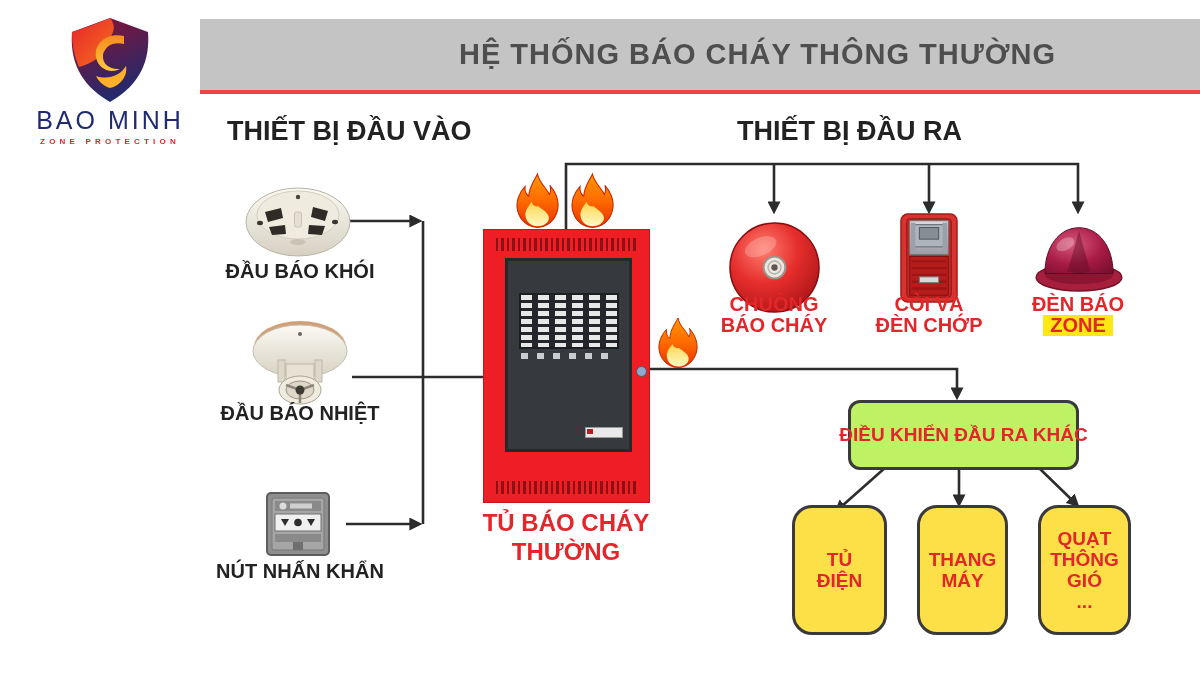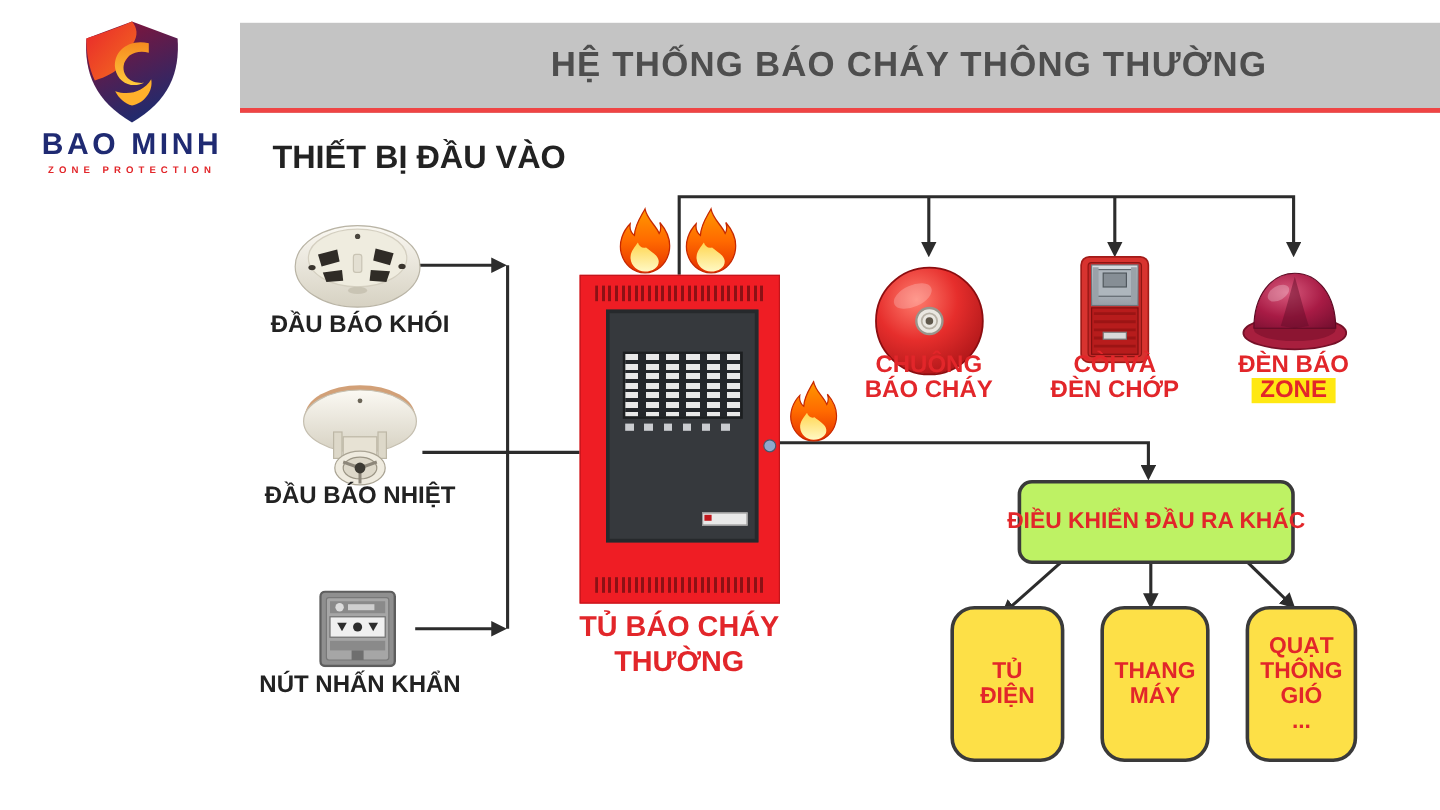--- a/index.html
+++ b/index.html
@@ -11,21 +11,21 @@
 
   
   .banner{
     left:200px;top:19px;width:1115px;height:71px;background:#c4c4c4;
     border-bottom:4px solid #ef4444;display:flex;align-items:center;justify-content:center;
   }
   .banner-text{font-size:29px;font-weight:bold;color:#4e4e4e;letter-spacing:1px;}
 
   
   .logo{left:20px;top:16px;width:180px;height:135px;display:flex;flex-direction:column;align-items:center;}
-  .logo-brand{font-size:25px;font-weight:bold;color:#1f2a72;letter-spacing:3px;margin-top:2px;}
+  .logo-brand{font-size:25px;font-weight:normal;color:#1f2a72;letter-spacing:3px;margin-top:2px;}
   .logo-tagline{font-size:8px;font-weight:bold;color:#e2262a;letter-spacing:4.2px;margin-top:2px;}
 
   
   .heading{font-size:27px;font-weight:bold;color:#222;white-space:nowrap;}
   .heading-in{left:227px;top:116px;}
   .heading-out{left:737px;top:116px;}
 
   
   .dev-label{font-size:20px;font-weight:bold;color:#222;text-align:center;white-space:nowrap;}
   .red-label{font-size:20px;font-weight:bold;color:#e2262a;text-align:center;line-height:21px;white-space:nowrap;}
@@ -128,20 +128,21 @@
     </svg>
     <div class="logo-brand">BAO MINH</div>
     <div class="logo-tagline">ZONE PROTECTION</div>
   </div>
 
   <div class="abs banner">
     <span class="banner-text">HỆ THỐNG BÁO CHÁY THÔNG THƯỜNG</span>
   </div>
 
   <div class="abs heading heading-in">THIẾT BỊ ĐẦU VÀO</div>
+  <div class="abs heading heading-out">THIẾT BỊ ĐẦU RA</div>
 
   <svg class="abs overlay" viewBox="0 0 1200 675">
     <defs>
       <marker id="arr" viewBox="0 0 10 10" refX="2" refY="5" markerWidth="5" markerHeight="5" orient="auto">
         <path d="M0 0 L10 5 L0 10 Z" fill="#2c2c2c"></path>
       </marker>
     </defs>
     <g stroke="#2c2c2c" stroke-width="2.6" fill="none">
       <path d="M348 221 H412" marker-end="url(#arr)"></path>
       <path d="M352 377 H483"></path>

